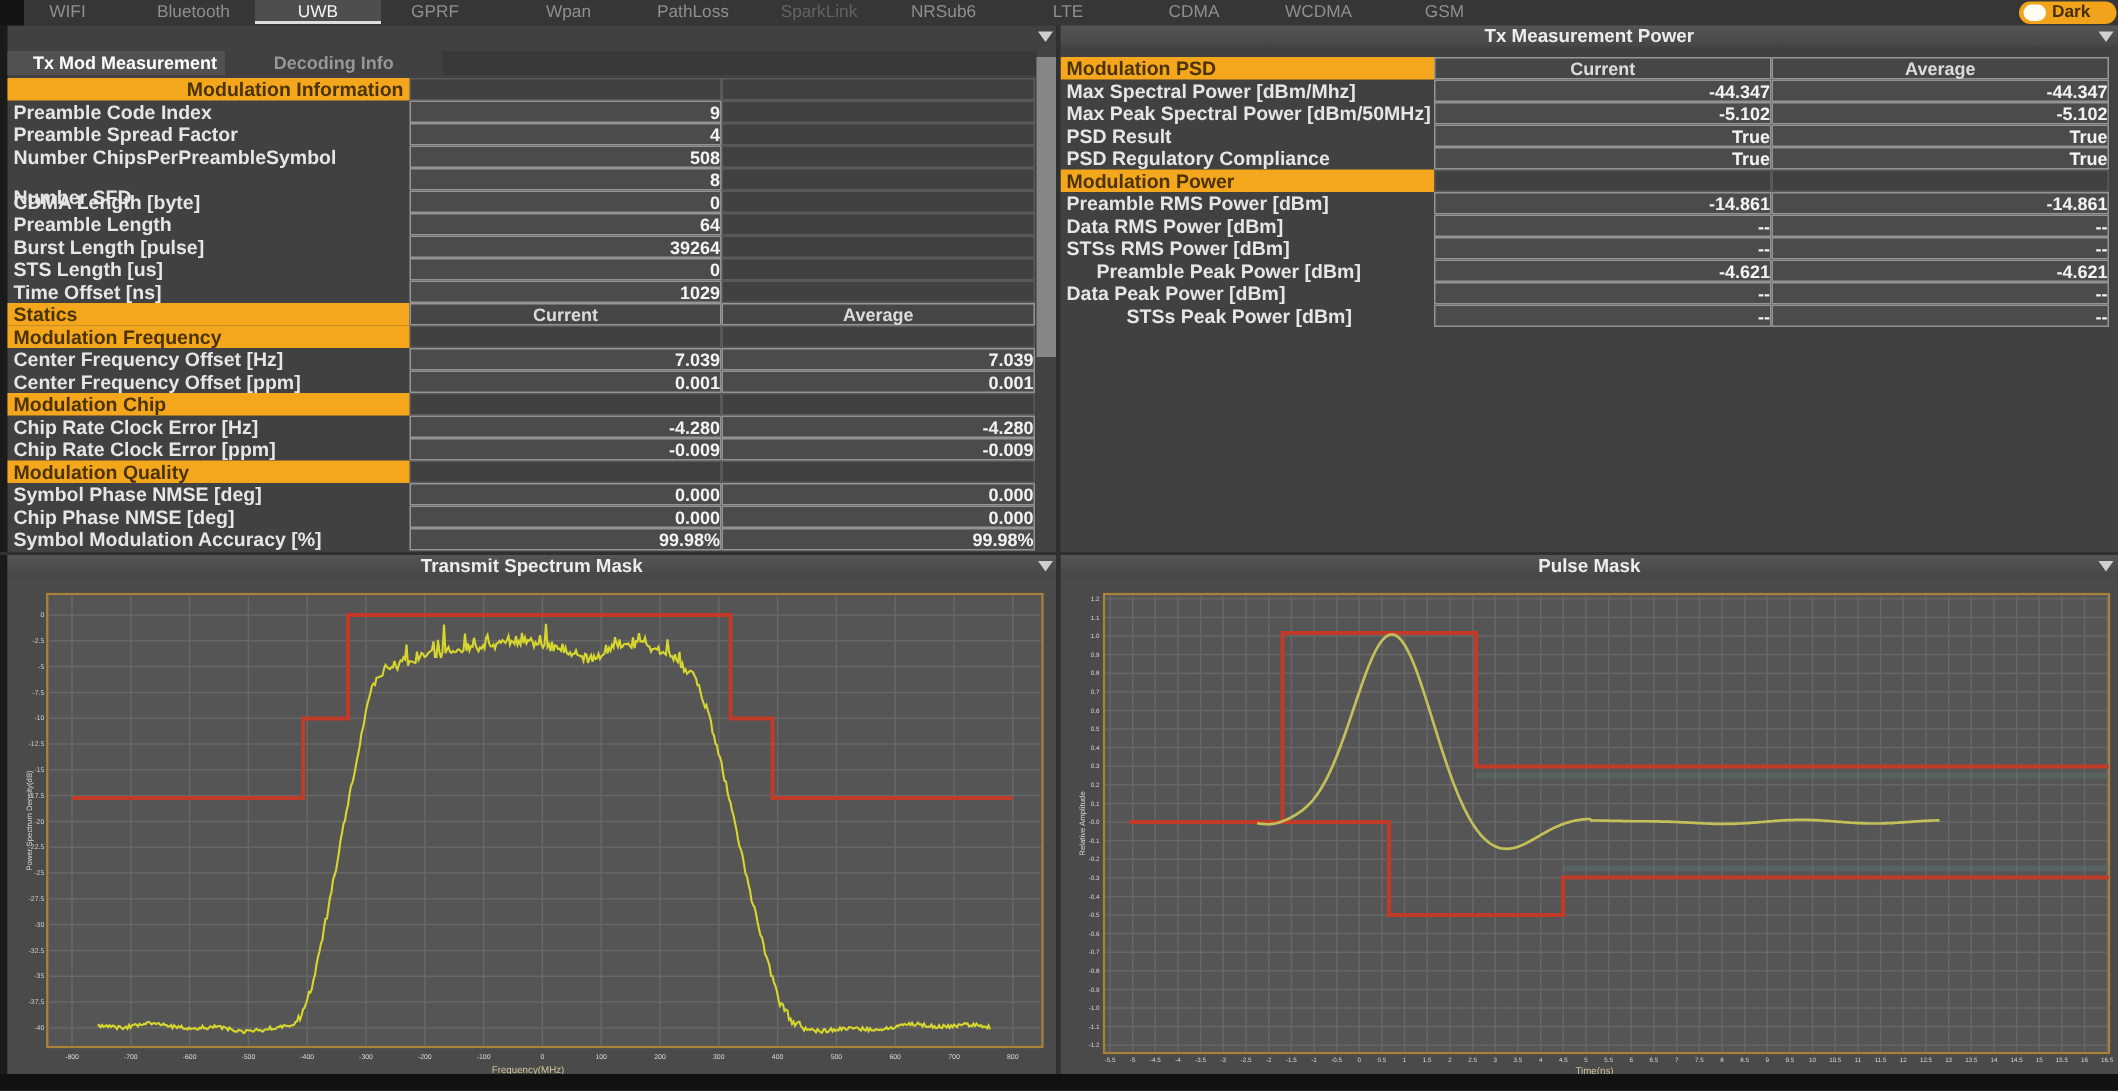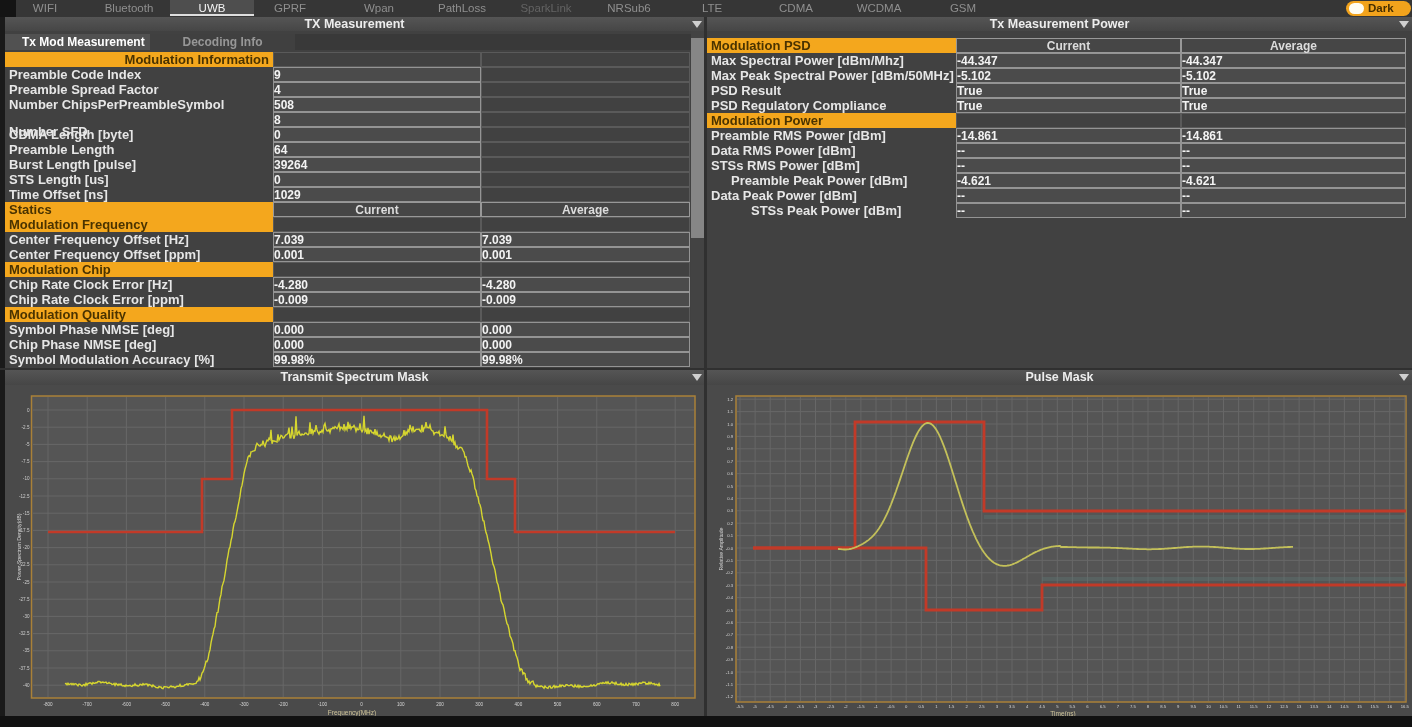--- a/index.html
+++ b/index.html
@@ -6,21 +6,21 @@
 .abs{position:absolute;}
 .hdr{background:linear-gradient(#555555,#464646);color:#ededed;font-size:12.5px;
  font-weight:700;text-align:center;line-height:14px;}
 .tri{position:absolute;width:0;height:0;border-left:5px solid transparent;
  border-right:5px solid transparent;border-top:7px solid #cfcfcf;}
 .lbl{color:#e6e6e6;font-size:13px;font-weight:700;line-height:15px;padding-left:4px;
  white-space:nowrap;overflow:hidden;}
 .org{background:#f4a71d;color:#4a3300;font-size:13px;font-weight:700;line-height:15px;
  padding-left:4px;white-space:nowrap;}
 .cell{border:1px solid #949494;background:#4b4b4b;color:#f3f3f3;font-size:12px;
- font-weight:700;text-align:left;line-height:14px;}
+ font-weight:700;text-align:right;line-height:14px;}
 .ecell{border:1px solid rgba(150,150,150,0.3);}
 .chd{border:1px solid #989898;background:#464646;color:#dcdcdc;font-size:12px;
  font-weight:700;text-align:center;line-height:14px;}
 .tab{position:absolute;top:0;height:16px;font-size:11.5px;font-weight:400;
  color:#8f8f8f;text-align:center;line-height:16px;}
 </style></head>
 <body>
 <div style="position:absolute;left:0;top:0;width:1412px;height:727px;filter:blur(0.45px);">
 <div class="abs" style="left:0;top:0;width:1412px;height:17px;background:#363636;"></div>
 <div class="tab" style="left:3px;width:84px;color:#8f8f8f;">WIFI</div>
@@ -36,21 +36,20 @@
 <div class="tab" style="left:670px;width:84px;color:#8f8f8f;">LTE</div>
 <div class="tab" style="left:754px;width:84px;color:#8f8f8f;">CDMA</div>
 <div class="tab" style="left:837px;width:84px;color:#8f8f8f;">WCDMA</div>
 <div class="tab" style="left:921px;width:84px;color:#8f8f8f;">GSM</div>
 <div class="abs" style="left:1346px;top:1px;width:65px;height:15px;background:#f2a31c;border-radius:8px;"></div>
 <div class="abs" style="left:1349px;top:2.5px;width:15px;height:11px;background:#fffdf2;border-radius:6px;"></div>
 <div class="abs" style="left:1368px;top:1px;width:40px;height:15px;color:#472f00;font-size:11.5px;font-weight:700;line-height:15px;">Dark</div>
 <div class="abs" style="left:0;top:0;width:5px;height:717px;background:#1a1a1a;"></div>
 <div class="abs" style="left:0;top:0;width:16px;height:17px;background:#141414;"></div>
 <div class="abs" style="left:0;top:716px;width:1412px;height:11px;background:#111111;"></div>
-<div class="abs hdr" style="left:5px;top:17px;width:699px;height:14px;">TX Measurement</div>
 <div class="tri" style="left:692px;top:21px;"></div>
 <div class="abs hdr" style="left:707px;top:17px;width:705px;height:14px;">Tx Measurement Power</div>
 <div class="tri" style="left:1399px;top:21px;"></div>
 <div class="abs" style="left:5px;top:34px;width:699px;height:16px;background:#393939;"></div>
 <div class="abs" style="left:5px;top:34px;width:145px;height:16px;background:#515151;color:#ffffff;font-size:12px;font-weight:700;line-height:16px;padding-left:17px;">Tx Mod Measurement</div>
 <div class="abs" style="left:150px;top:34px;width:145px;height:16px;background:#404040;color:#979797;font-size:12px;font-weight:700;line-height:16px;text-align:center;">Decoding Info</div>
 <div class="abs org" style="left:5px;top:52px;width:268px;height:15px;text-align:right;padding-right:4px;">Modulation Information</div>
 <div class="abs ecell" style="left:273px;top:52px;width:208px;height:15px;"></div>
 <div class="abs ecell" style="left:481px;top:52px;width:209px;height:15px;"></div>
 <div class="abs lbl" style="left:5px;top:67px;width:268px;height:15px;">Preamble Code Index</div>

